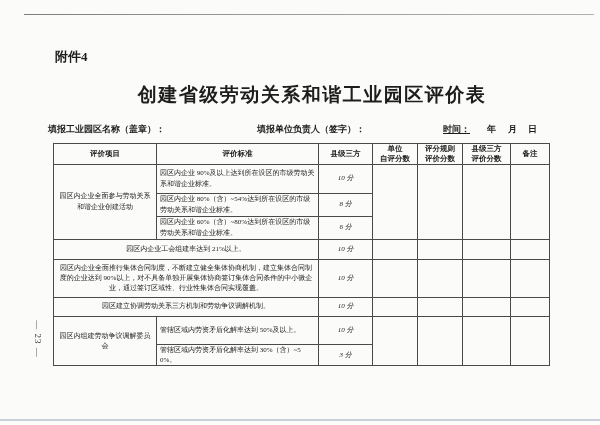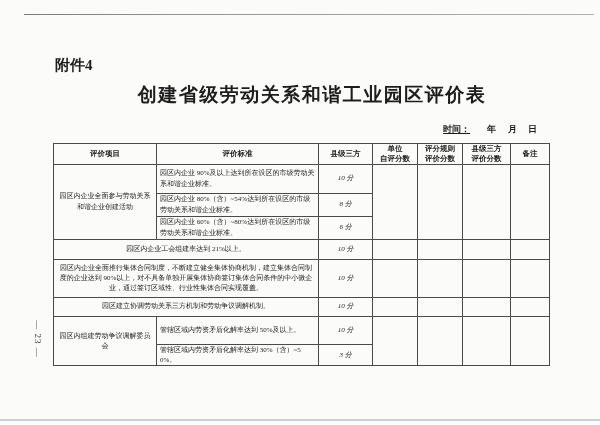--- a/index.html
+++ b/index.html
@@ -14,22 +14,22 @@
   
   .scan-top-edge {
     position:absolute; left:24px; top:14px; width:570px; height:1px;
     background:linear-gradient(to right,#7d7d7d 0%,#9a9a9a 40%,#b0b0b0 100%);
   }
   .scan-bottom-edge {
     position:absolute; left:0; top:419px; width:600px; height:2px;
     background:#c9d0da;
   }
   .attachment {
-    position:absolute; left:55px; top:56px;
-    font-size:15px; font-weight:bold;
+    position:absolute; left:55px; top:48px;
+    font-size:13px; font-weight:bold;
   }
   .doc-title {
     position:absolute; left:12px; top:82px; width:100%;
     text-align:center; font-size:19px; font-weight:bold; letter-spacing:1.5px;
   }
   .form-line { position:absolute; top:123px; left:0; width:100%; height:14px;
     font-size:9px; font-weight:bold; }
   .form-line span { position:absolute; white-space:nowrap; }
   .f-park { left:48px; }
   .f-resp { left:257px; }
@@ -63,20 +63,22 @@
 </head>
 <body>
 
 <div class="scan-top-edge"></div>
 <div class="scan-bottom-edge"></div>
 
 <div class="attachment">附件4</div>
 <div class="doc-title">创建省级劳动关系和谐工业园区评价表</div>
 
 <div class="form-line">
+  <span class="f-park">填报工业园区名称（盖章）：</span>
+  <span class="f-resp">填报单位负责人（签字）：</span>
   <span class="f-time">时间：</span>
   <span class="f-year">年</span>
   <span class="f-month">月</span>
   <span class="f-day">日</span>
 </div>
 
 <div class="page-num">— 23 —</div>
 
 <table class="eval">
   <colgroup>

